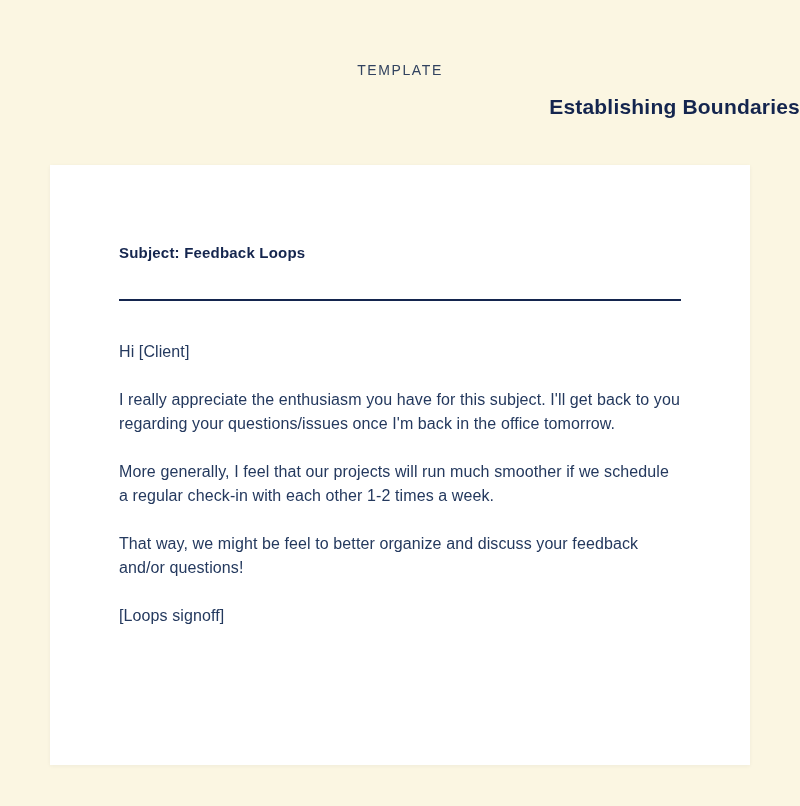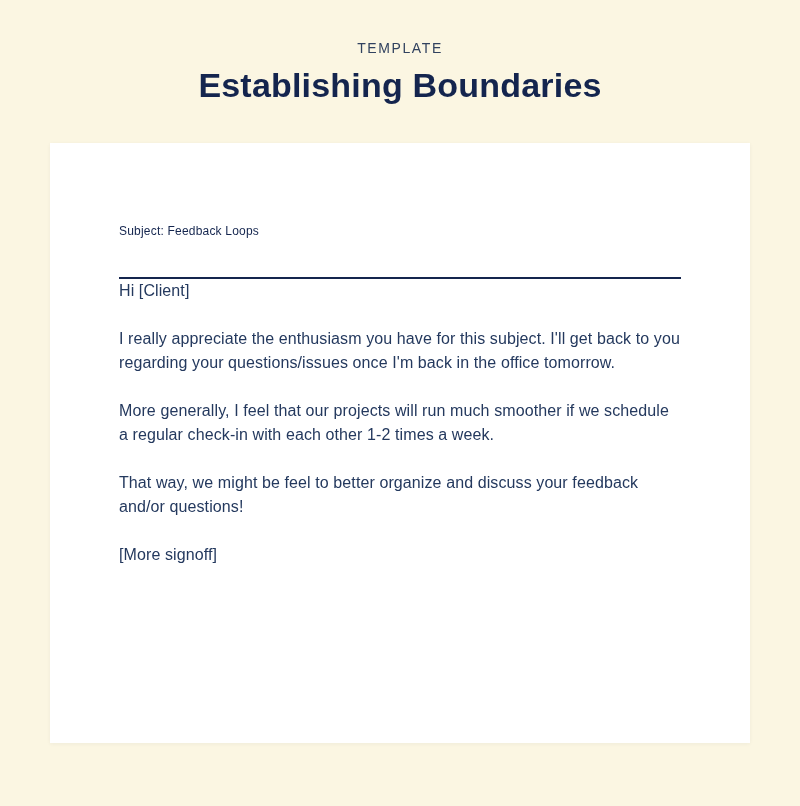--- a/index.html
+++ b/index.html
@@ -9,59 +9,61 @@
   body {
     width: 800px;
     height: 806px;
     background: var(--bg, #FBF6E2);
     font-family: "Liberation Sans", sans-serif;
     color: var(--body-text, #24395E);
     overflow: hidden;
   }
   .header {
     text-align: center;
-    padding-top: 40px;
+    padding-top: 62px;
   }
   .eyebrow {
     font-size: 14px;
     letter-spacing: 1.6px;
     color: var(--eyebrow, #31425F);
     font-weight: 400;
     line-height: 17px;
   }
   .title {
     margin: 12px 0 16px 0;
-    font-size: 34px;
+    font-size: 21px;
     line-height: 32px;
     font-weight: 700;
     color: var(--heading, #14254E);
     letter-spacing: 0.2px;
+    text-align: right;
   }
   .card {
     box-sizing: border-box;
     width: 700px;
     height: 600px;
     margin: 42px auto 0 auto;
     background: var(--card, #FFFFFF);
     padding: 78px 69px 0 69px;
     box-shadow: 0 1px 4px rgba(20, 37, 78, 0.05);
   }
   .subject {
-    font-size: 12px;
+    font-size: 15px;
     line-height: 20px;
-    font-weight: 400;
+    font-weight: 700;
     color: var(--heading, #14254E);
     letter-spacing: 0.2px;
   }
   .divider {
     height: 2px;
     background: var(--heading, #14254E);
     margin-top: 36px;
   }
   .body-copy {
+    margin-top: 39px;
   }
   .body-copy p {
     margin: 0 0 24px 0;
     font-size: 16px;
     line-height: 24px;
     color: var(--body-text, #24395E);
     letter-spacing: 0.1px;
   }
   .signoff {
     margin-top: 0;
@@ -81,15 +83,15 @@
 <div class="card">
   <div class="subject">Subject: Feedback Loops</div>
   <div class="divider"></div>
   <div class="body-copy">
       <p>Hi [Client]</p>
       <p>I really appreciate the enthusiasm you have for this subject. I'll get back to you regarding your questions/issues once I'm back in the office tomorrow.</p>
       <p>More generally, I feel that our projects will run much smoother if we schedule a regular check-in with each other 1-2 times a week.</p>
       <p>That way, we might be feel to better organize and discuss your feedback and/or questions!</p>
     </div>
   <div class="body-copy signoff">
-      <p>[More signoff]</p>
+      <p>[Loops signoff]</p>
     </div>
 </div>
 
 </body></html>

